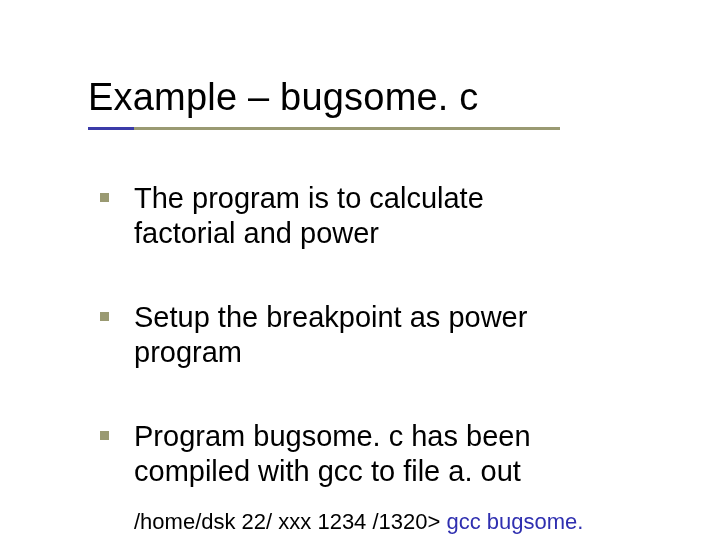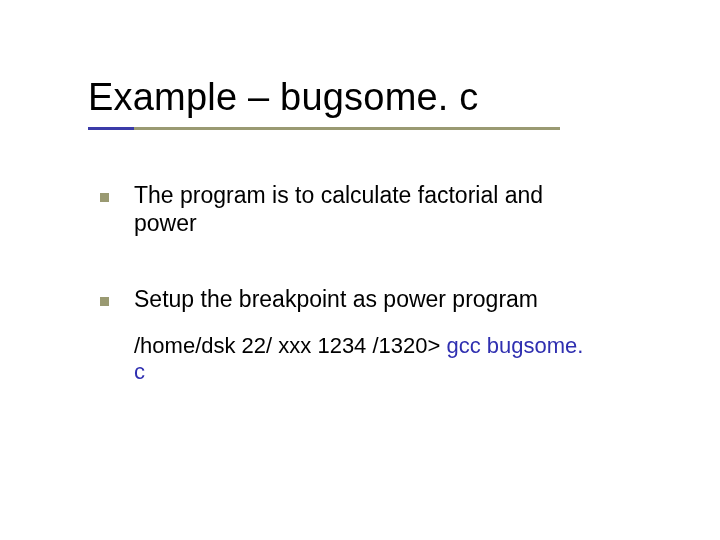--- a/index.html
+++ b/index.html
@@ -47,21 +47,21 @@
     background: #3b3ba8;
   }
   ul.bullets {
     list-style: none;
     margin: 0;
     padding: 0 0 0 12px;
   }
   ul.bullets > li {
     position: relative;
     padding-left: 34px;
-    font-size: 23px;
+    font-size: 29px;
     line-height: 1.22;
     margin-bottom: 4px;
     margin-top: 48px;
   }
   ul.bullets > li::before {
     content: "";
     position: absolute;
     left: 0;
     top: 12px;
     width: 9px;
@@ -88,19 +88,22 @@
     <div class="short"></div>
   </div>
 
   <ul class="bullets">
     <li>
       <span>The program is to calculate factorial and power</span>
     </li>
     <li>
       <span>Setup the breakpoint as power program</span>
     </li>
+    <li>
+      <span>Program bugsome. c has been compiled with gcc to file a. out</span>
+    </li>
   </ul>
 
   <div class="command">
     <span class="path">/home/dsk 22/ xxx 1234 /1320&gt; </span><span class="cmd">gcc bugsome. c</span>
   </div>
 
 </div>
 
 </body></html>

